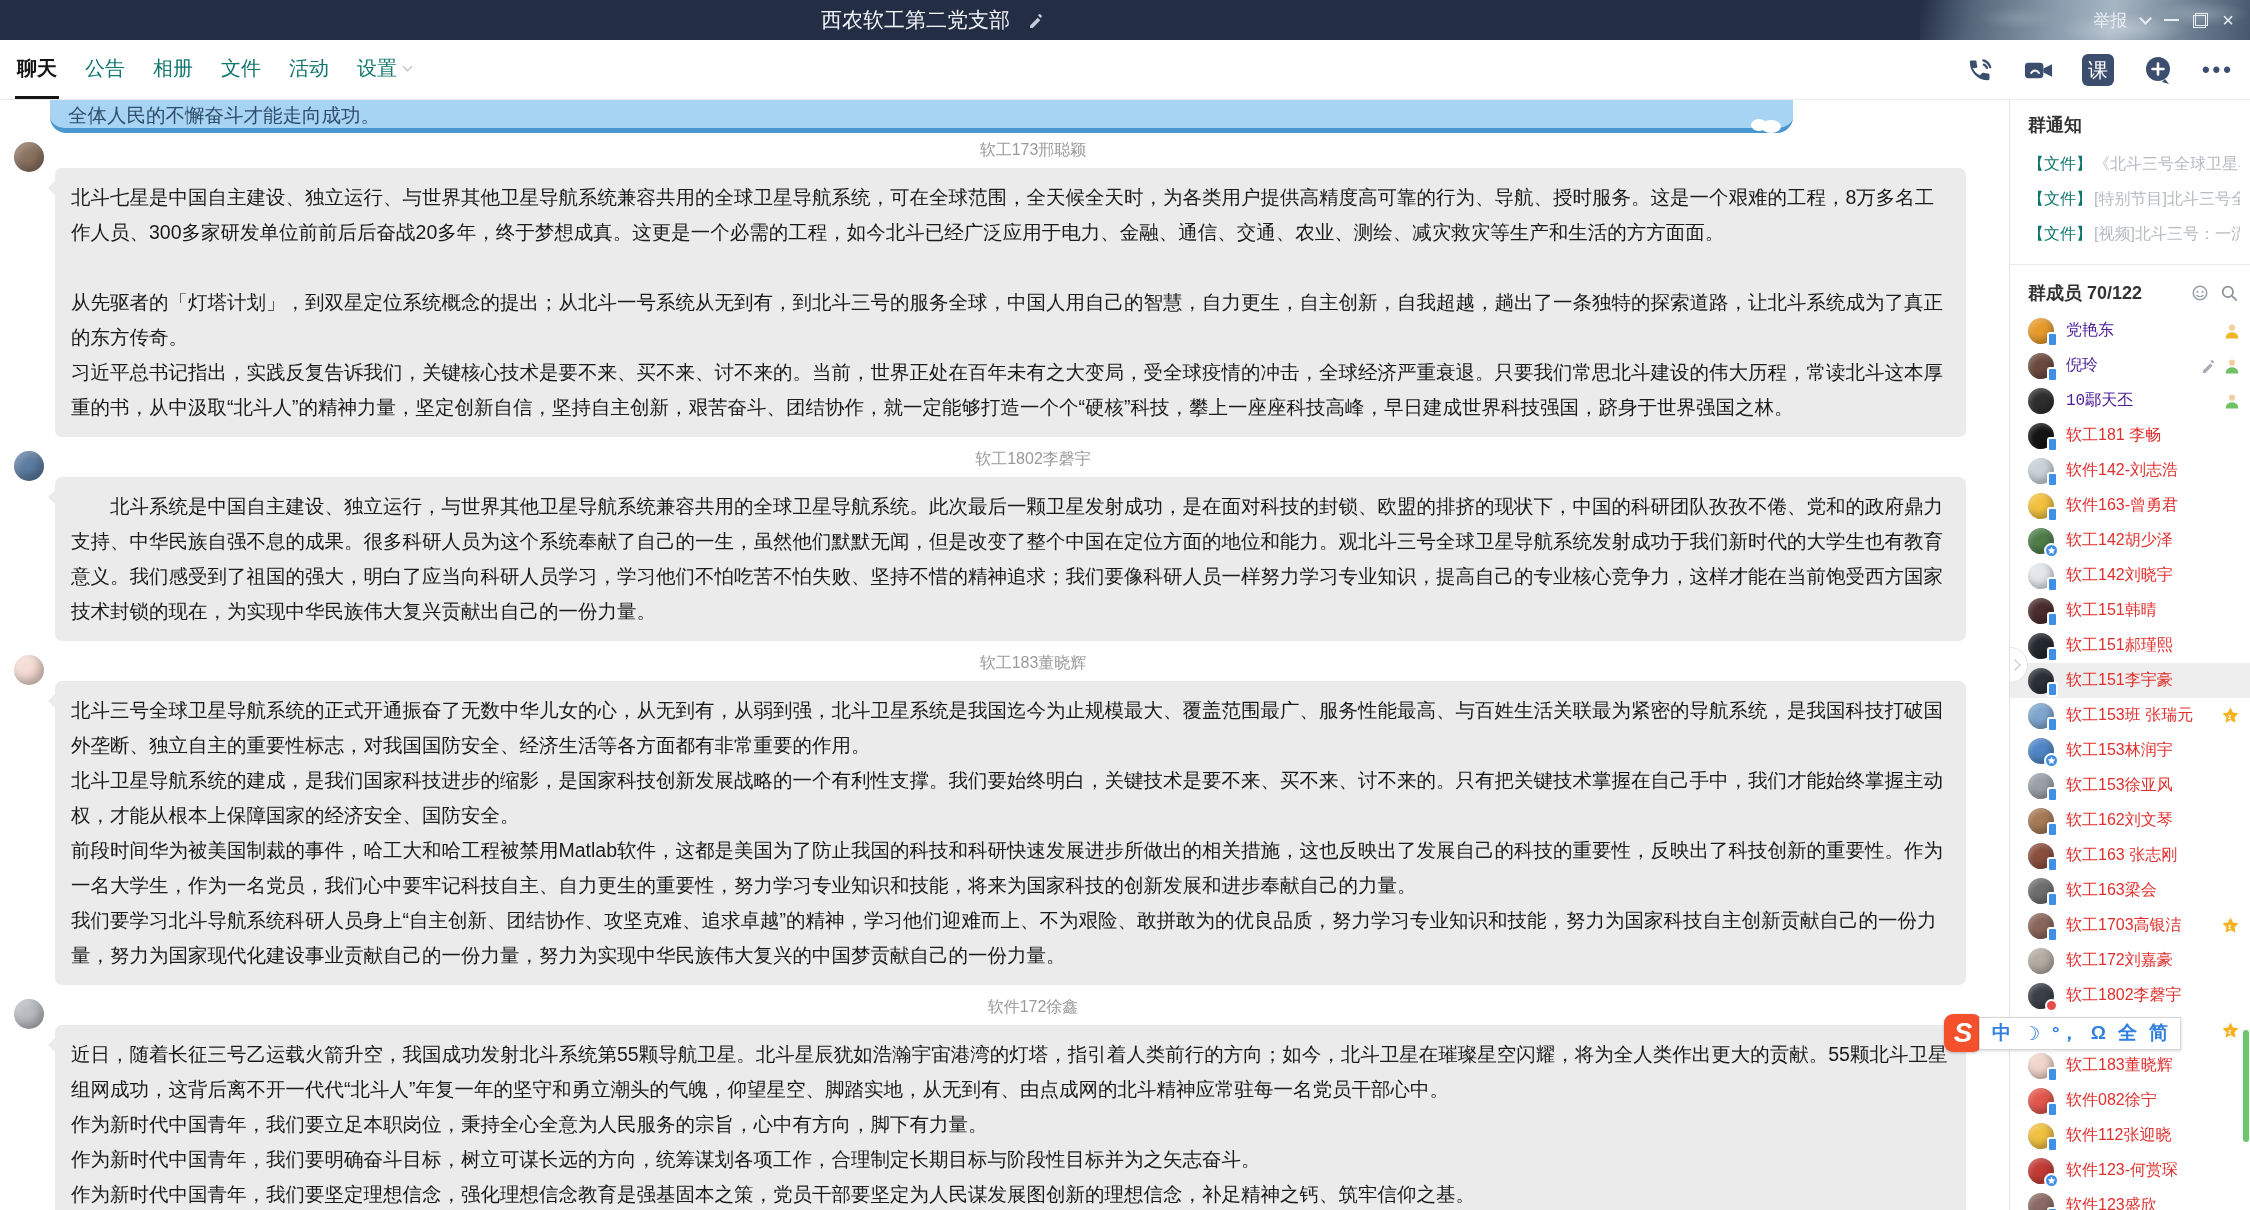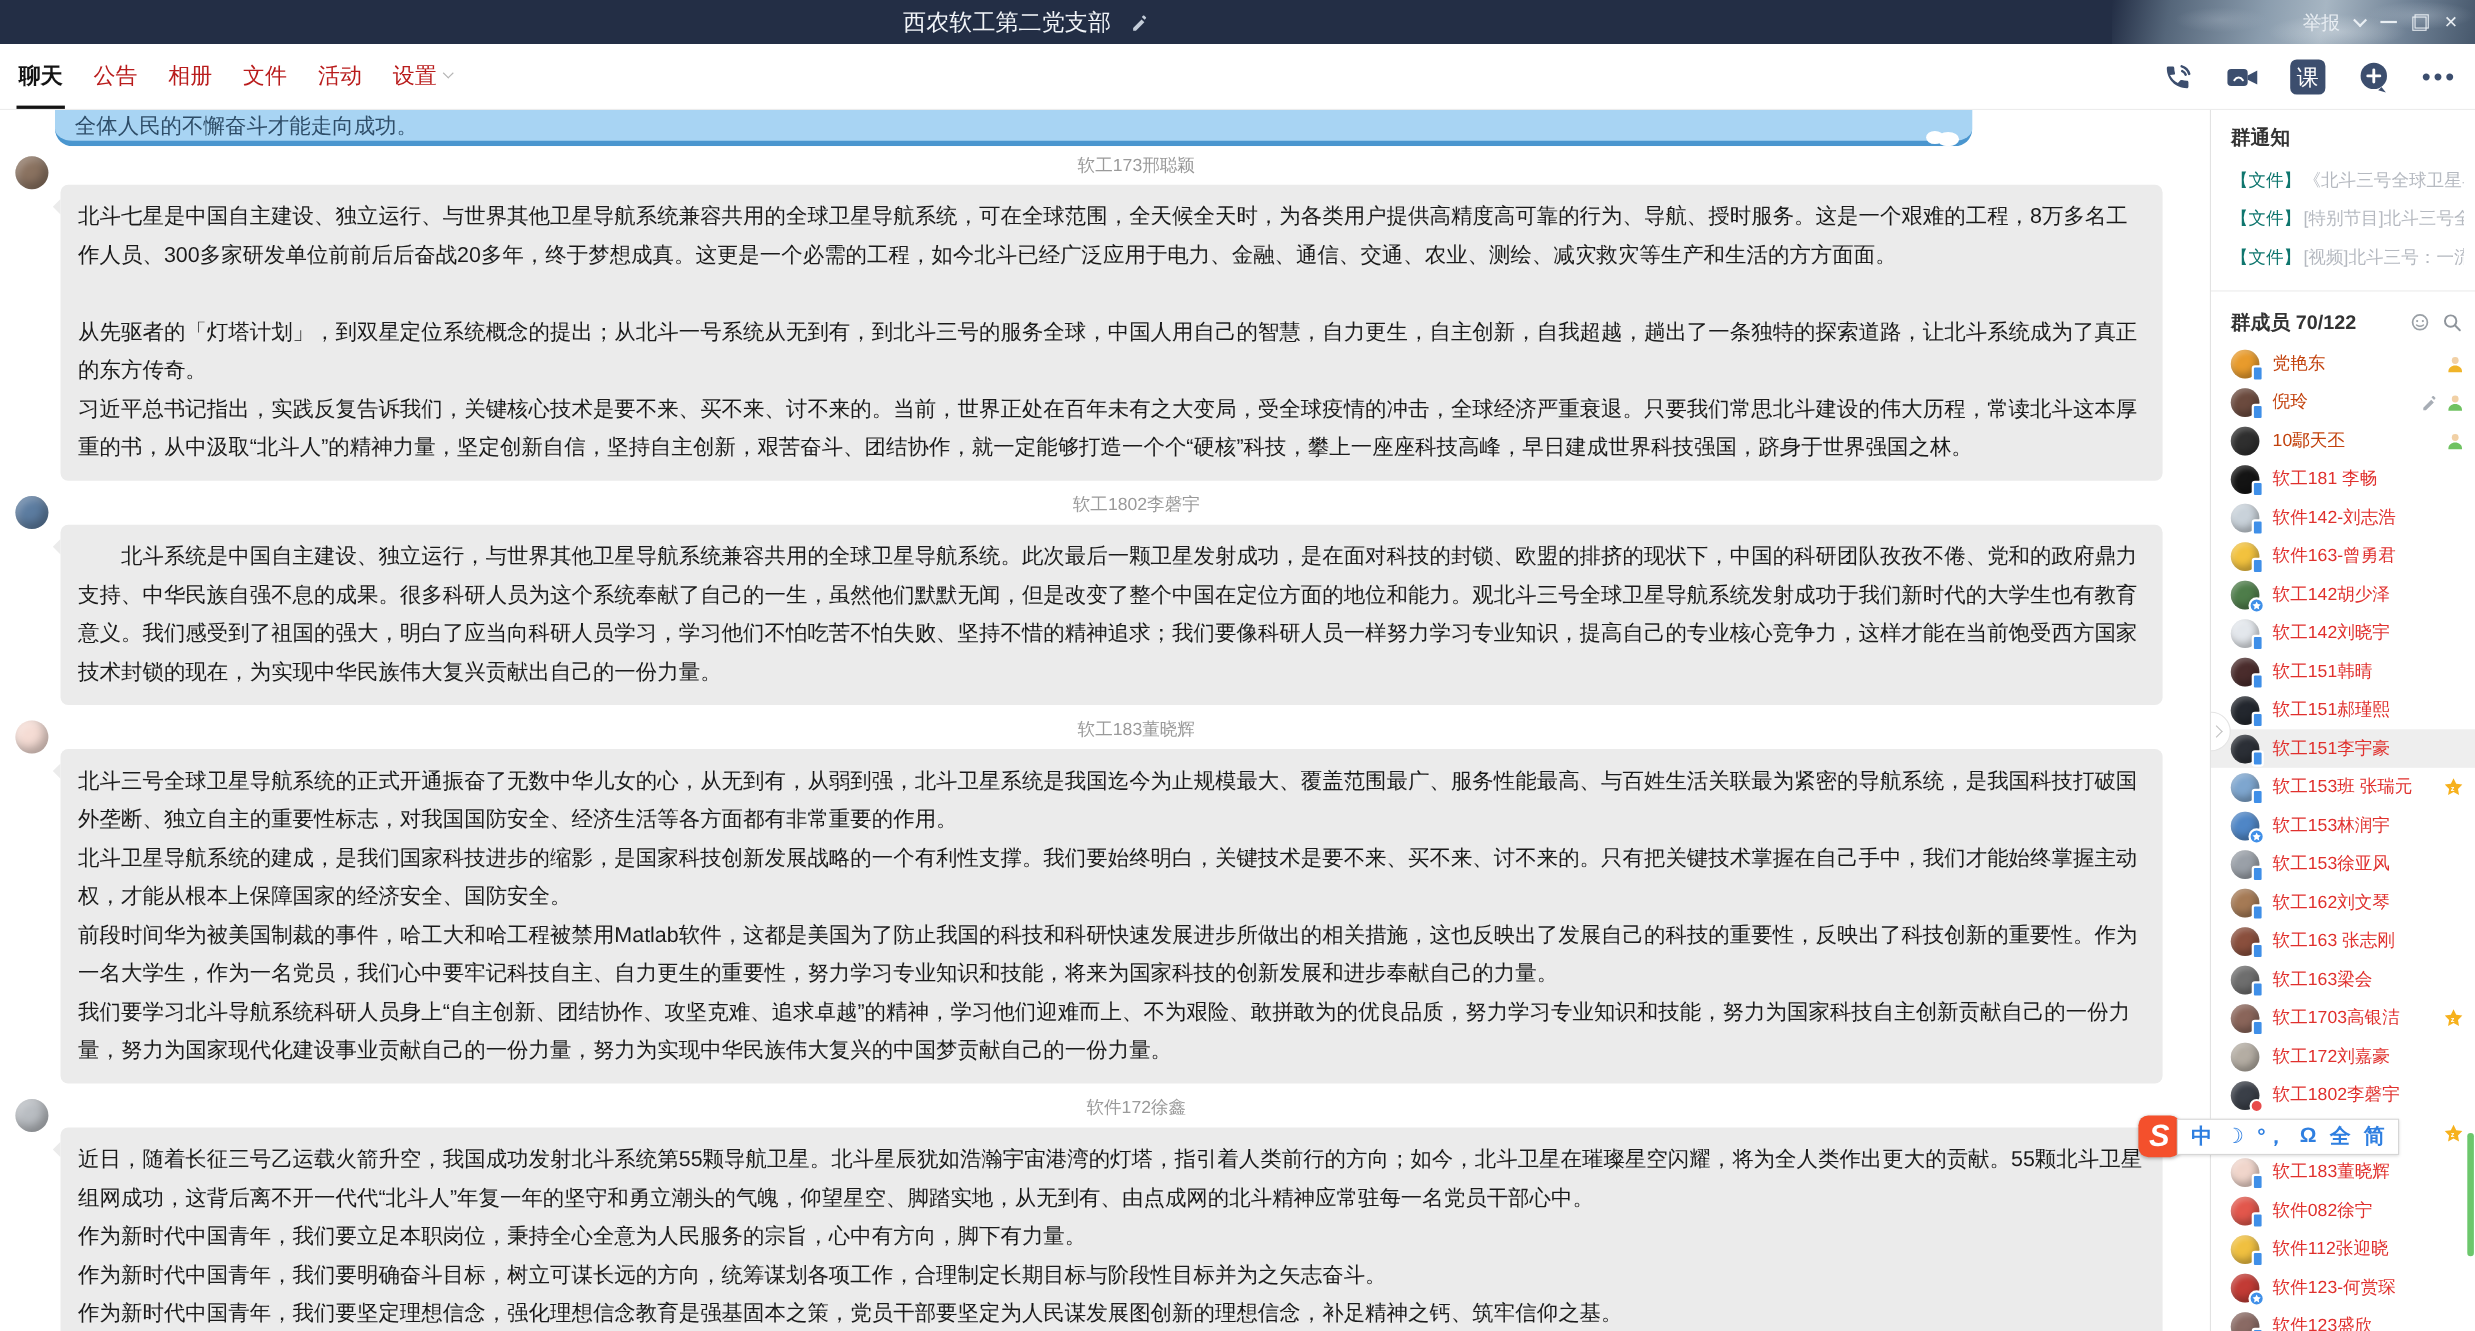--- a/index.html
+++ b/index.html
@@ -26,21 +26,21 @@
   .restore { position:relative; width:15px; height:15px; display:inline-block; }
   .restore::before { content:""; position:absolute; left:0; bottom:0; width:11px; height:11px; border:1.8px solid #e9eef3; }
   .restore::after  { content:""; position:absolute; right:0; top:0; width:11px; height:11px; border:1.8px solid #e9eef3; }
   .close-x { font-size:20px; line-height:1; }
 
   
   .tabsbar { position:relative; height:60px; background:#fff; border-bottom:1px solid #ececec;
     display:flex; align-items:stretch; }
   .tabs { display:flex; align-items:stretch; padding-left:15px; }
   .tab { display:flex; align-items:center; gap:7px; margin-right:24px; font-size:20px;
-    color:#b91c1c; border-bottom:3px solid transparent; padding:0 2px; cursor:default; }
+    color:#0f766e; border-bottom:3px solid transparent; padding:0 2px; cursor:default; }
   .tab .chev { width:7px; height:7px; border-width:1.6px; color:#b5b5b5; margin-top:-4px; }
   .tab.active { color:#141414; font-weight:bold; border-bottom-color:#141414; }
   .call-icons { position:absolute; right:16px; top:0; height:60px;
     display:flex; align-items:center; gap:27px; color:#3c4e6e; }
   .ke-badge { width:32px; height:32px; border-radius:6px; background:#3c4e6e; color:#fff;
     font-size:20px; display:flex; align-items:center; justify-content:center; }
   .dots { font-size:22px; letter-spacing:3px; color:#3c4e6e; font-weight:bold; }
 
   
   .main { display:flex; height:864px; position:relative; }
@@ -84,21 +84,21 @@
 
   .members-header { display:flex; align-items:center; padding:16px 12px 8px 18px;justify-content:space-between; }
   .members-title { font-size:18px; font-weight:bold; color:#333; }
   .mh-icons { margin-left:auto; display:flex; align-items:center; gap:11px; }
 
   .member-row { position:relative; height:35px; display:flex; align-items:center; padding-left:18px; }
   .member-row.highlighted { background:#eeeeee; }
   .m-avatar { position:relative; width:26px; height:26px; border-radius:50%; flex:none;
     box-shadow:inset -3px -4px 7px rgba(0,0,0,.28), inset 2px 3px 5px rgba(255,255,255,.25); }
   .m-name { margin-left:12px; font-size:16px; white-space:nowrap; }
-  .m-name.dark { color:#c2410c; }
+  .m-name.dark { color:#4c1d95;font-family:Liberation Mono, monospace; }
   .m-name.red { color:#e0302d; }
   .member-row.obscured .m-name { margin-left:91px; }
   .m-right { position:absolute; right:10px; display:flex; align-items:center; gap:7px; }
 
   .b-phone { position:absolute; right:-4px; bottom:-3px; width:11px; height:15px;
     background:#3f8fe8; border:2px solid #fff; border-radius:3px; }
   .b-star { position:absolute; right:-5px; bottom:-4px; width:15px; height:15px; border-radius:50%;
     background:#3f8fe8; border:2px solid #fff; display:flex; align-items:center; justify-content:center; }
   .b-red { position:absolute; right:-4px; bottom:-3px; width:13px; height:13px;
     background:#e84b4b; border:2px solid #fff; border-radius:50%; }

